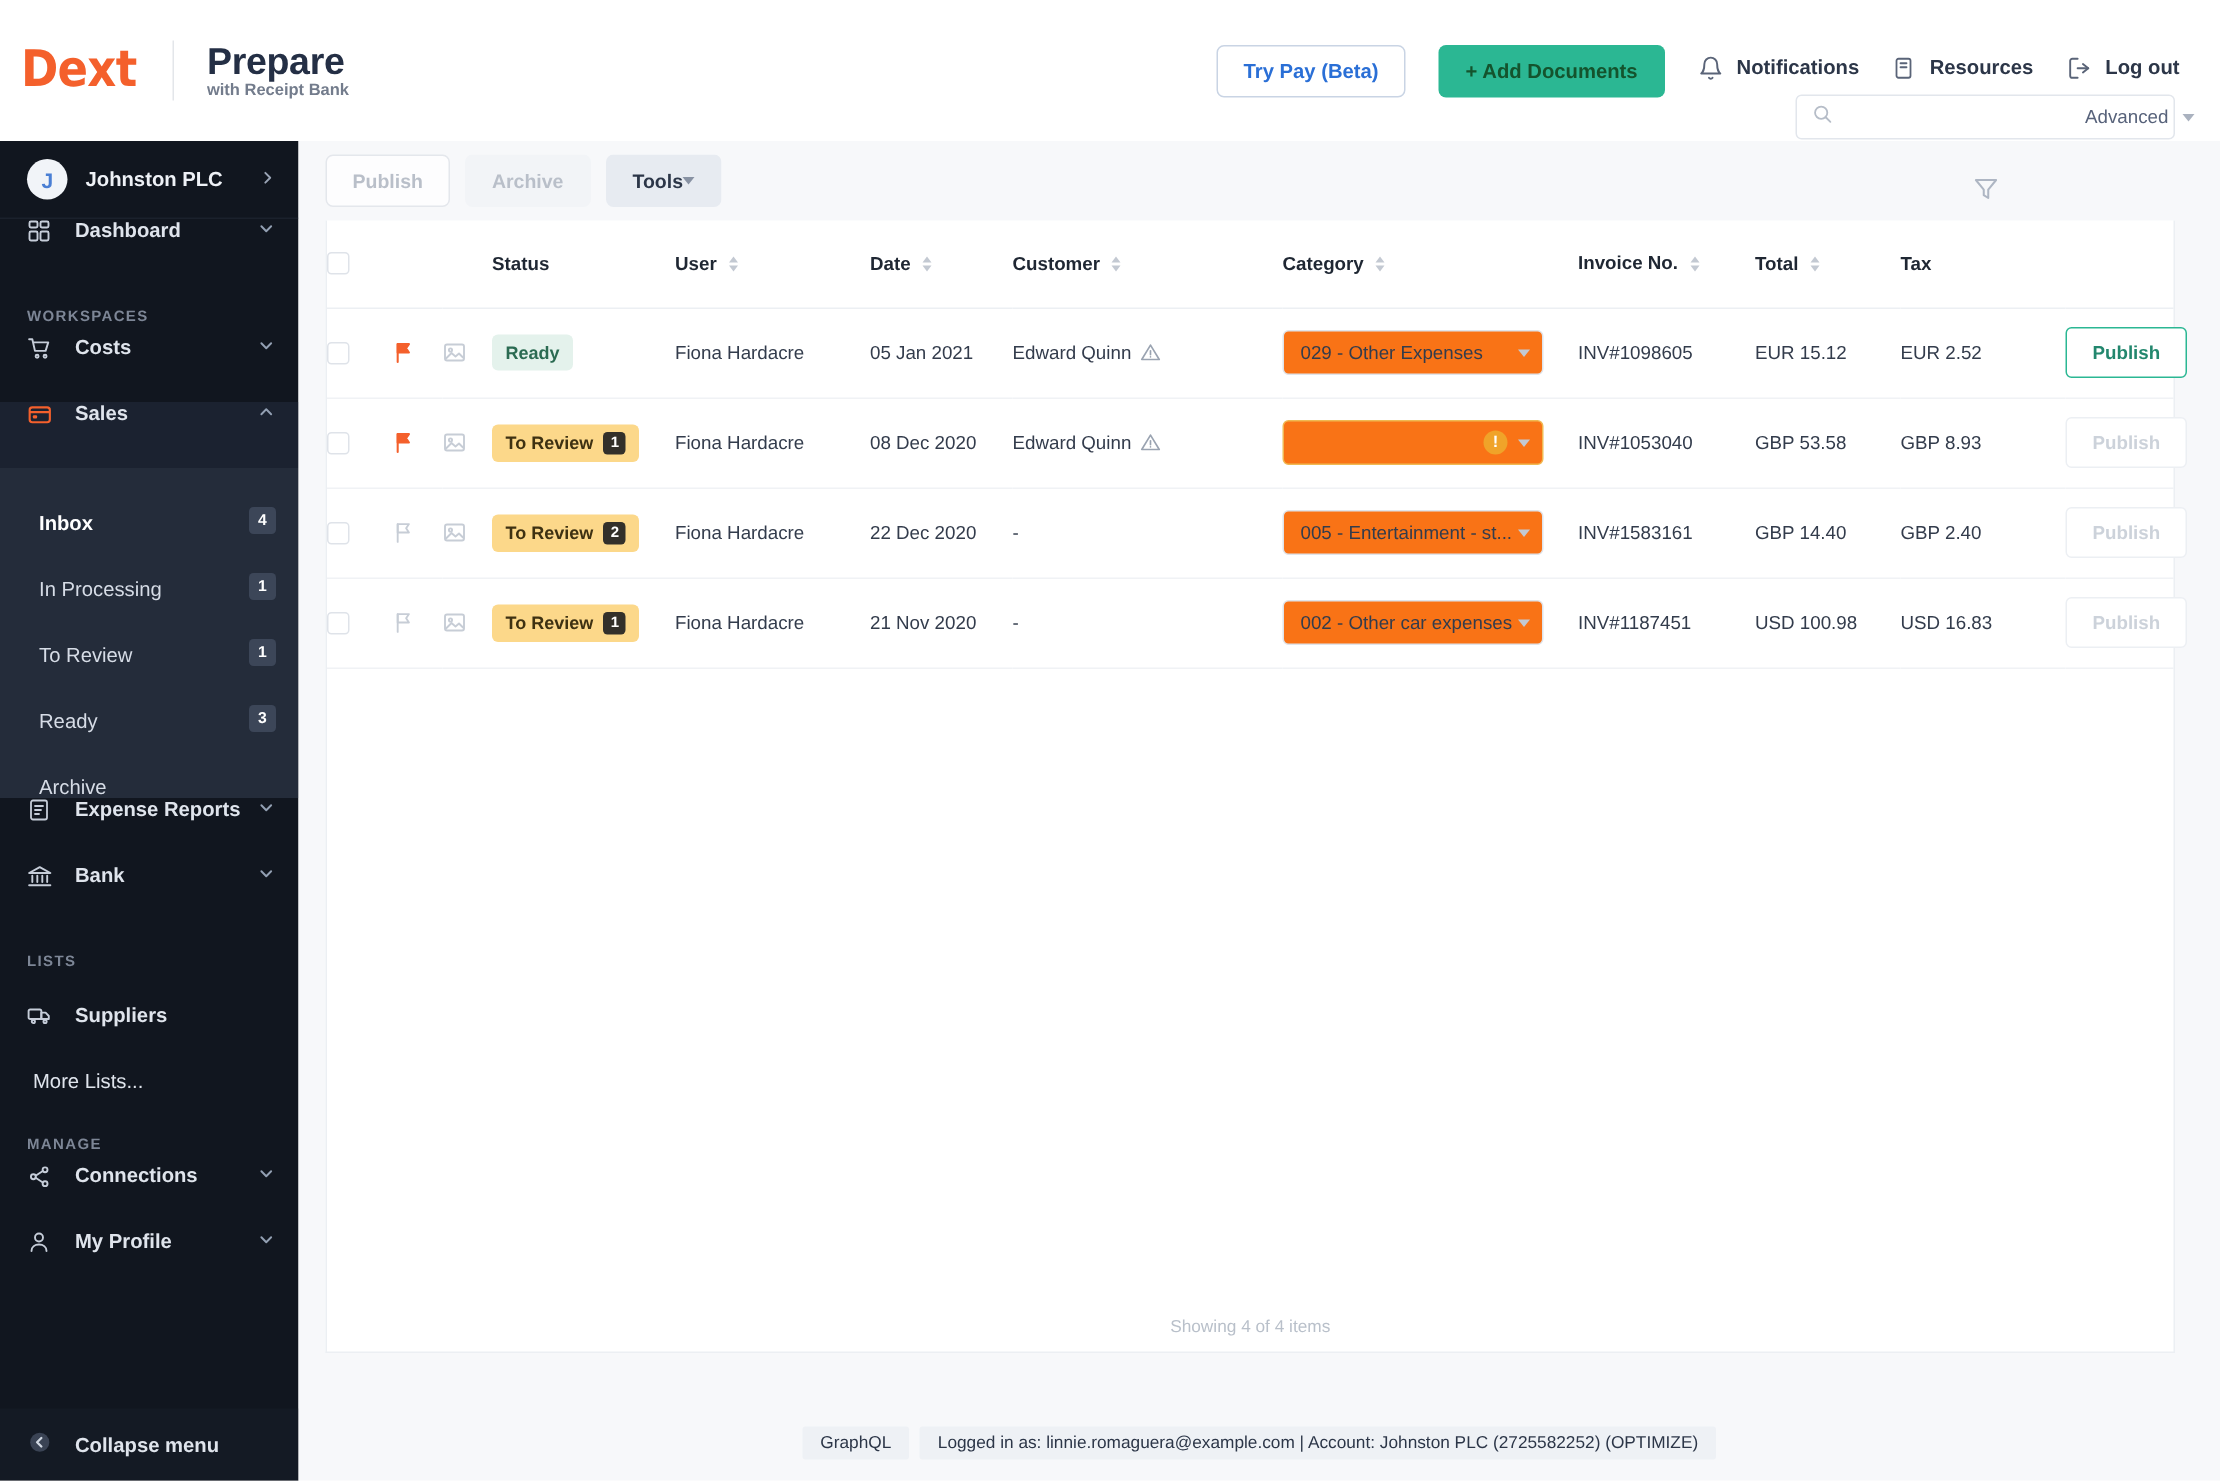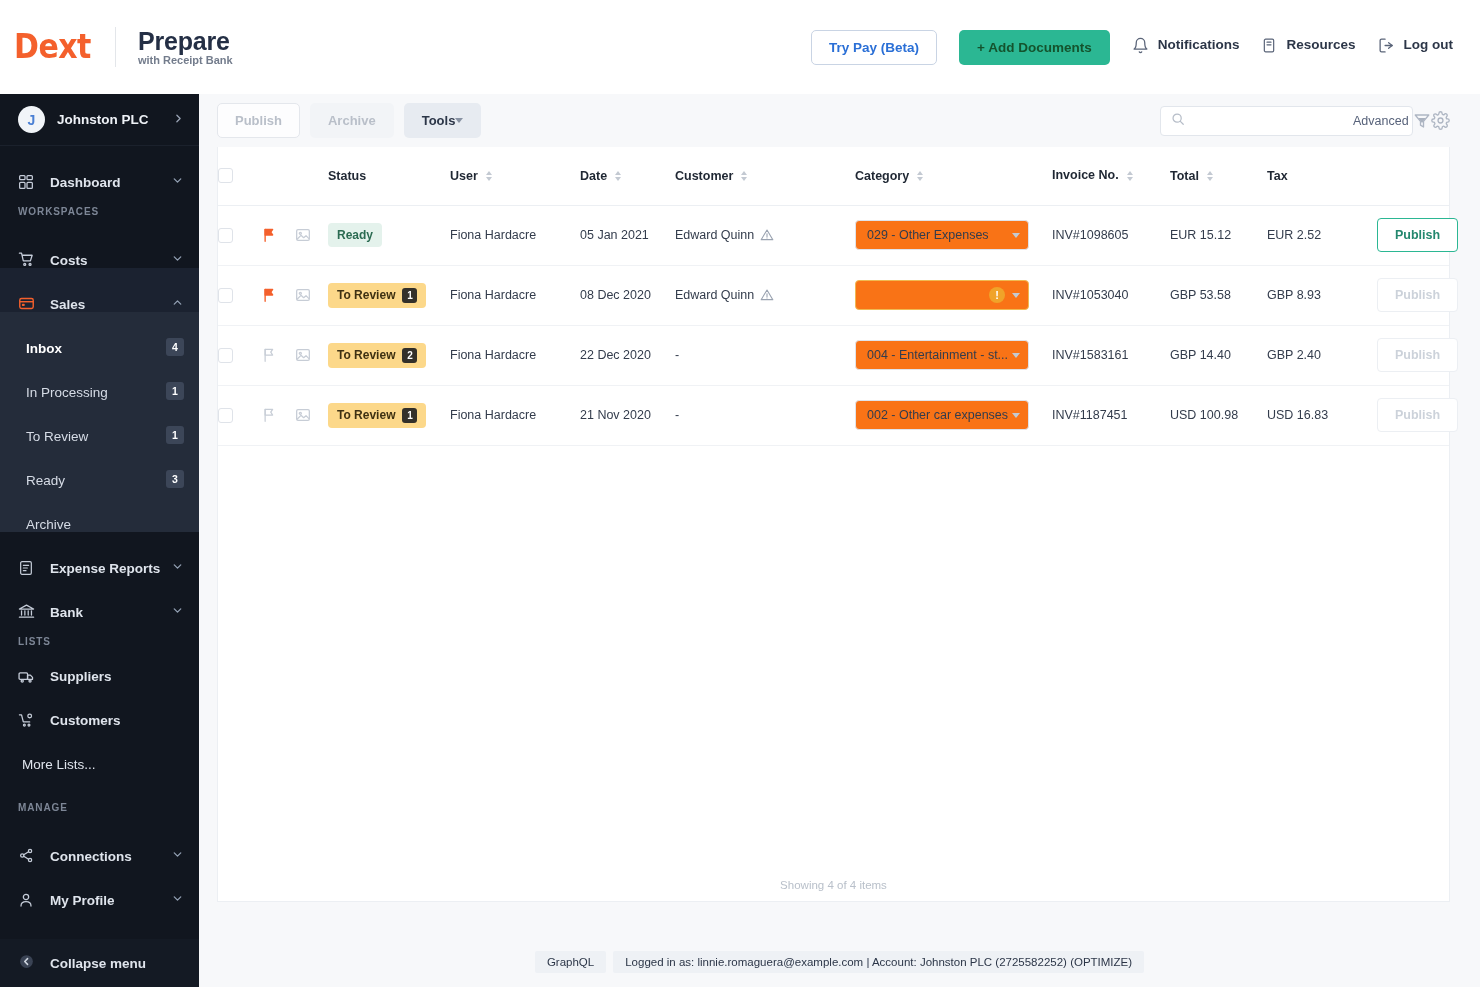--- a/index.html
+++ b/index.html
@@ -67,21 +67,21 @@
   .ws-avatar {
     width: 27px; height: 27px; border-radius: 50%;
     background: #f1f4f8; color: #4a7fd4;
     font-size: 14px; font-weight: bold;
     display: flex; align-items: center; justify-content: center;
     flex: none;
   }
   .ws-name { font-size: 13.5px; font-weight: bold; margin-left: 12px; color: #eef1f6; }
   .ws-chev { margin-left: auto; color: #9aa4b5; font-size: 13px; }
   .nav-row {
-    height: 44px; display: flex; align-items: flex-end;
+    height: 44px; display: flex; align-items: flex-start;
     padding: 0 15px 0 18px; cursor: pointer;
     font-size: 13.5px; font-weight: bold; color: #dfe4ec;
   }
   .nav-row .ico { width: 22px; flex: none; display: flex; align-items: center; color: #c6cdd9; }
   .nav-row .lbl { margin-left: 10px; }
   .nav-row .chev { margin-left: auto; color: #93a0b3; }
   .nav-row.active-parent { background: #1b2230; }
   .nav-row.active-parent .ico { color: #F4602C; }
 
   .sec-label {
@@ -140,21 +140,21 @@
   }
   .tb-publish { border: 1px solid #e4e7ec; background: #fdfdfe; color: #b9bfc9; }
   .tb-archive { border: 1px solid transparent; background: #f2f4f7; color: #b9bfc9; }
   .tb-tools {
     border: 1px solid transparent; background: #e7ebf1; color: #2c3648;
     display: flex; align-items: center; 
   }
   .caret { border-left: 4.5px solid transparent; border-right: 4.5px solid transparent;
            border-top: 5.5px solid currentColor; display:inline-block; }
 
-  .tb-right { margin-left: auto; display: flex; align-items: center; gap: 0; }
+  .tb-right { margin-left: auto; display: flex; align-items: center; gap: 24px; flex-direction: column; }
   .searchbox {
     width: 253px; height: 30px; background: #fff;
     border: 1px solid #e2e6ec; border-radius: 4px;
     display: flex; align-items: center; padding: 0 10px;
   }
   .searchbox input {
     flex: 1; border: none; outline: none; font-size: 12.5px;
     color: #2c3648; background: transparent; margin-left: 7px;
     font-family: "Liberation Sans", sans-serif;
   }
@@ -432,31 +432,20 @@
       <svg width="17" height="17" viewBox="0 0 24 24" fill="none" stroke="currentColor" stroke-width="1.8" stroke-linecap="round" stroke-linejoin="round">
         <rect x="1.5" y="7" width="12" height="9" rx="1.5"></rect>
           <path d="M13.5 10h4l3 3.2V16h-7z"></path>
         <circle cx="6" cy="18.4" r="1.5"></circle>
           <circle cx="17" cy="18.4" r="1.5"></circle>
       </svg>
     </span>
     <span class="lbl">Suppliers</span>
   </div>
 
-  <div class="plain-row">
-    <span class="ico">
-      <svg width="17" height="17" viewBox="0 0 24 24" fill="none" stroke="currentColor" stroke-width="1.8" stroke-linecap="round" stroke-linejoin="round">
-        <path d="M2 4h3l2.5 10h9"></path>
-          <circle cx="9" cy="18.5" r="1.3"></circle>
-          <circle cx="15.5" cy="18.5" r="1.3"></circle>
-          <circle cx="16.5" cy="5.5" r="2.6"></circle>
-      </svg>
-    </span>
-    <span class="lbl">Customers</span>
-  </div>
 
   <div class="plain-row morelists">
     <span class="lbl" style="margin-left:0">More Lists...</span>
   </div>
 
   <div class="sec-label">MANAGE</div>
 
   <div class="nav-row">
     <span class="ico">
       <svg width="17" height="17" viewBox="0 0 24 24" fill="none" stroke="currentColor" stroke-width="1.8" stroke-linecap="round" stroke-linejoin="round">
@@ -747,21 +736,21 @@
             </td>
             <td><span class="pill pill-review">
                 <span>To Review</span>
                 <span class="pill-num">2</span>
               </span></td>
             <td>Fiona Hardacre</td>
             <td>22 Dec 2020</td>
             <td>-</td>
             <td>
               <div class="select">
-                <span class="txt">004 - Entertainment - st...</span>
+                <span class="txt">005 - Entertainment - st...</span>
                 <span class="dd">
                   <span class="caret"></span>
                 </span>
               </div>
             </td>
             <td>INV#1583161</td>
             <td>GBP 14.40</td>
             <td>GBP 2.40</td>
             <td><button class="pub-btn off">Publish</button></td>
           </tr>

